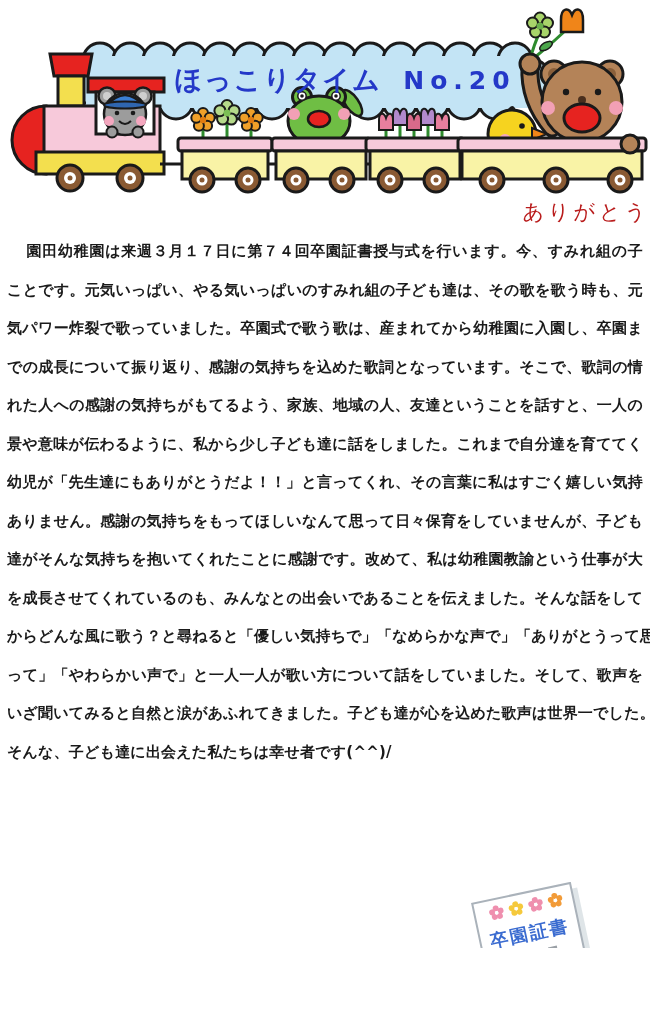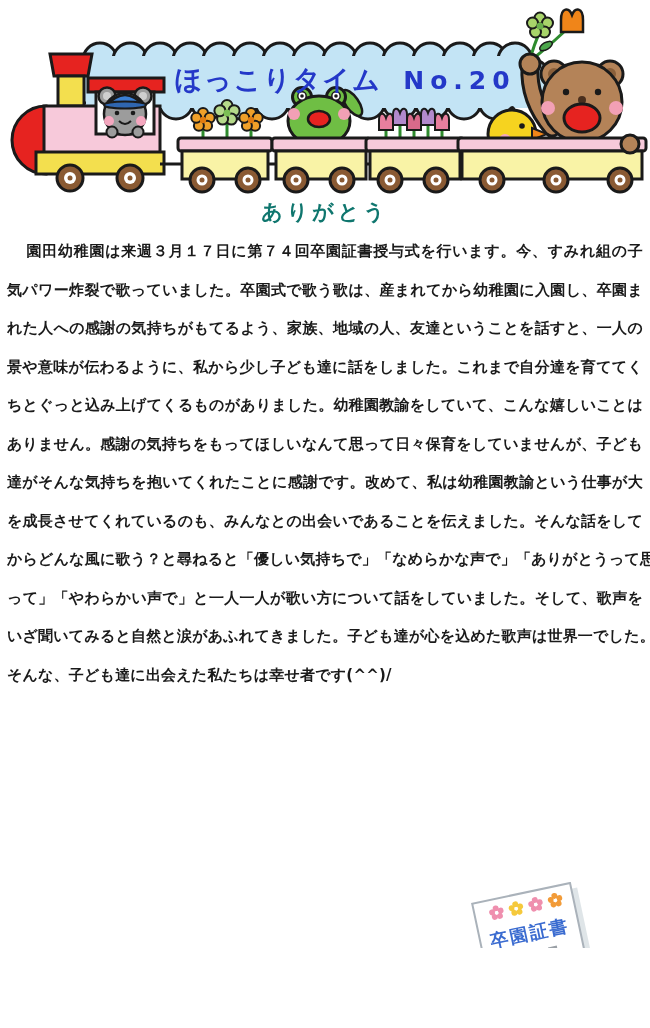--- a/index.html
+++ b/index.html
@@ -2,22 +2,22 @@
 <html><head>
 <meta charset="utf-8">
 <style>
   html,body{margin:0;padding:0;}
   body{font-family:"DejaVu Sans",sans-serif;background:#fff;}
   .page{position:relative;width:650px;height:948px;background:#fff;overflow:hidden;}
   .header{position:relative;width:650px;height:196px;}
   .banner-text{position:absolute;left:150px;top:62px;width:390px;text-align:center;
     font-weight:bold;font-size:27px;color:#2438c8;letter-spacing:2px;white-space:nowrap;}
   .banner-text .no{letter-spacing:6px;margin-left:10px;font-size:25px;}
-  .doc-title{margin:2px 0 6px 0;text-align:center;font-size:21px;font-weight:bold;
-    color:#0f766e;letter-spacing:4px;}
+  .doc-title{margin:2px 0 6px 0;text-align:right;font-size:21px;font-weight:normal;
+    color:#b91c1c;letter-spacing:4px;}
   .body-text{margin-top:4px;padding:0 7px;color:#1a1a1a;font-weight:bold;}
   .line{font-size:15px;line-height:38.5px;white-space:nowrap;text-align:justify;
     text-align-last:justify;text-justify:inter-character;letter-spacing:0.2px;}
   .line.first{text-indent:1.3em;}
   .line.last{text-align-last:left;white-space:normal;}
   .certificate{position:absolute;left:448px;top:882px;width:195px;height:146px;}
   svg{display:block;}
 </style>
 </head>
 <body>
@@ -242,24 +242,26 @@
     <div class="banner-text">
       <span>ほっこりタイム</span>
       <span class="no">No.20</span>
     </div>
   </div>
 
   <div class="doc-title">ありがとう</div>
 
   <div class="body-text">
     <div class="line first">園田幼稚園は来週３月１７日に第７４回卒園証書授与式を行います。今、すみれ組の子</div>
+    <div class="line">ことです。元気いっぱい、やる気いっぱいのすみれ組の子ども達は、その歌を歌う時も、元</div>
     <div class="line">気パワー炸裂で歌っていました。卒園式で歌う歌は、産まれてから幼稚園に入園し、卒園ま</div>
+    <div class="line">での成長について振り返り、感謝の気持ちを込めた歌詞となっています。そこで、歌詞の情</div>
     <div class="line">れた人への感謝の気持ちがもてるよう、家族、地域の人、友達ということを話すと、一人の</div>
     <div class="line">景や意味が伝わるように、私から少し子ども達に話をしました。これまで自分達を育ててく</div>
-    <div class="line">ちとぐっと込み上げてくるものがありました。幼稚園教諭をしていて、こんな嬉しいことは</div>
+    <div class="line">幼児が「先生達にもありがとうだよ！！」と言ってくれ、その言葉に私はすごく嬉しい気持</div>
     <div class="line">ありません。感謝の気持ちをもってほしいなんて思って日々保育をしていませんが、子ども</div>
     <div class="line">達がそんな気持ちを抱いてくれたことに感謝です。改めて、私は幼稚園教諭という仕事が大</div>
     <div class="line">を成長させてくれているのも、みんなとの出会いであることを伝えました。そんな話をして</div>
     <div class="line">からどんな風に歌う？と尋ねると「優しい気持ちで」「なめらかな声で」「ありがとうって思</div>
     <div class="line">って」「やわらかい声で」と一人一人が歌い方について話をしていました。そして、歌声を</div>
     <div class="line">いざ聞いてみると自然と涙があふれてきました。子ども達が心を込めた歌声は世界一でした。</div>
     <div class="line last">そんな、子ども達に出会えた私たちは幸せ者です(^^)/</div>
   </div>
 
   <div class="certificate">

